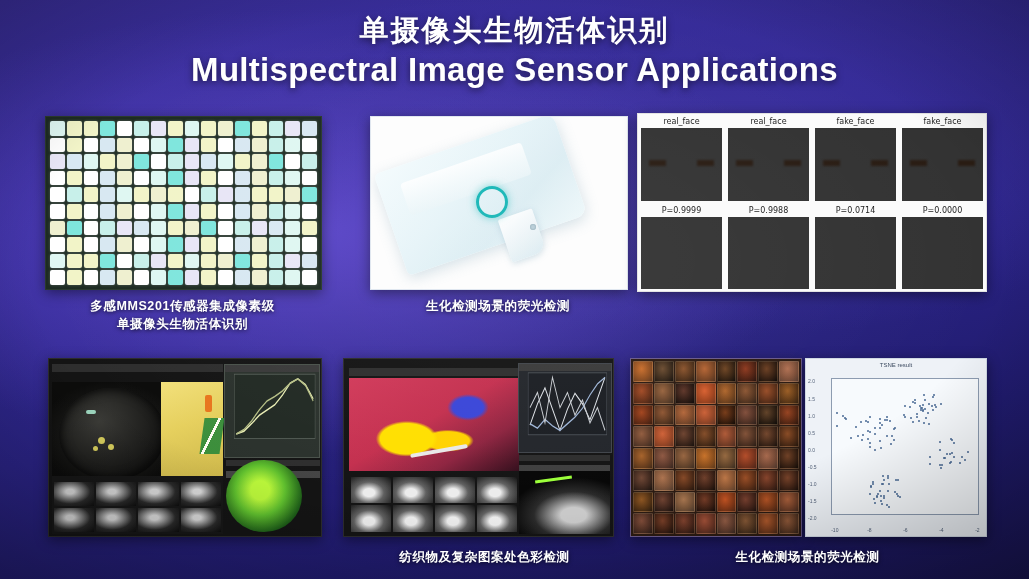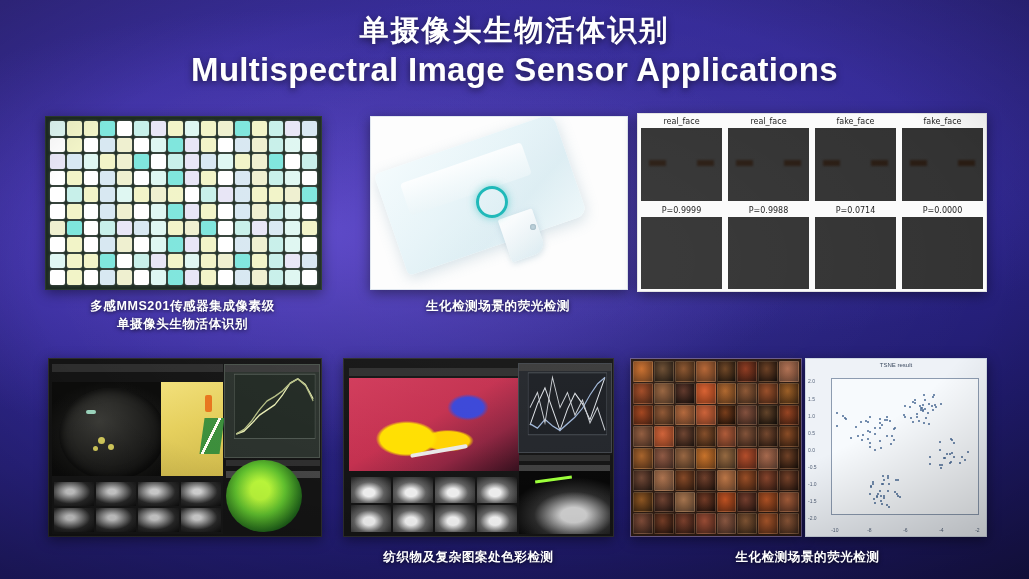--- a/index.html
+++ b/index.html
@@ -144,21 +144,21 @@
   #p6b{left:805px;top:358px;width:180px;height:177px;background:#eef2f7;border:1px solid #cfd8e3;}
   #p6b .ttl{position:absolute;top:3px;left:0;right:0;text-align:center;font-size:6px;color:#3b4a60;}
   #p6b .plot{position:absolute;left:14%;top:11%;right:4%;bottom:12%;border:1px solid #8c9bb0;background:#f7fafd;}
   #p6b .pt{position:absolute;width:2px;height:2px;border-radius:50%;background:#4a6a95;}
   #p6b .ax{position:absolute;color:#55637a;font-size:5px;}
 
   .cap1{left:45px;top:297px;width:275px;}
   .cap2{left:370px;top:297px;width:256px;}
   .cap3{left:637px;top:297px;width:348px;}
   .cap4{left:48px;top:548px;width:272px;}
-  .cap5{left:334px;top:548px;width:269px;}
+  .cap5{left:350px;top:548px;width:269px;}
   .cap6{left:630px;top:548px;width:355px;}
 </style>
 </head>
 <body>
 
 <div id="slide">
 
   <div class="title-zone">
     <div class="t-cn">单摄像头生物活体识别</div>
     <div class="t-en">Multispectral Image Sensor Applications</div>

